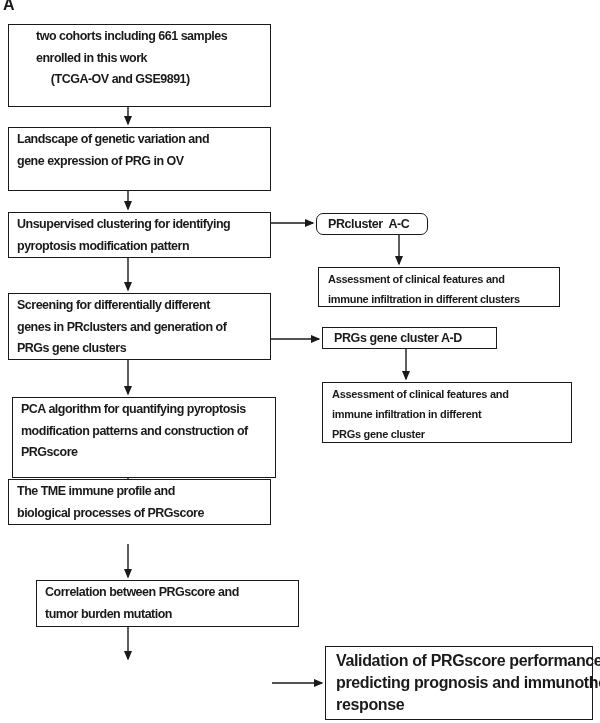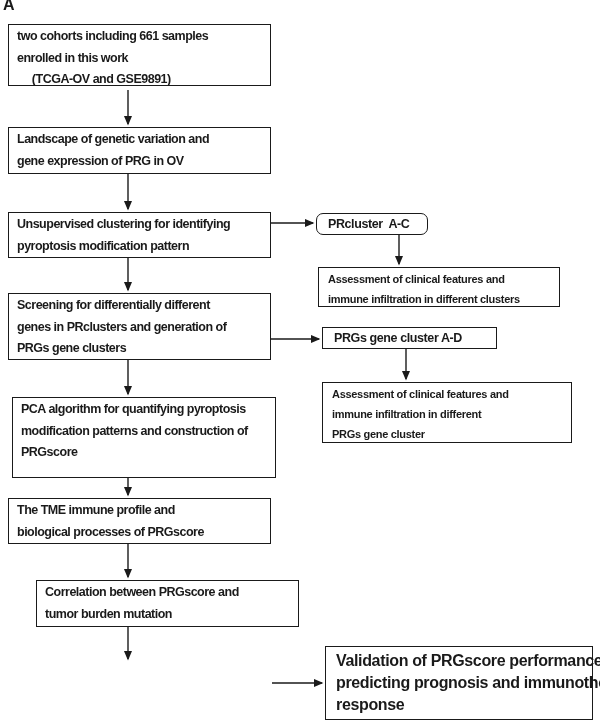--- a/index.html
+++ b/index.html
@@ -94,27 +94,27 @@
     <line x1="128" y1="627" x2="128" y2="659" marker-end="url(#arrow)"></line>
 
     <line x1="271" y1="223" x2="313" y2="223" marker-end="url(#arrow)"></line>
     <line x1="269" y1="339" x2="319" y2="339" marker-end="url(#arrow)"></line>
     <line x1="272" y1="683" x2="322" y2="683" marker-end="url(#arrow)"></line>
 
     <line x1="399" y1="235" x2="399" y2="264" marker-end="url(#arrow)"></line>
     <line x1="406" y1="349" x2="406" y2="379" marker-end="url(#arrow)"></line>
   </svg>
 
-  <div class="box main" style="left:8px; top:24px; width:263px; height:62px;">
+  <div class="box main" style="left:8px; top:24px; width:263px; height:83px;padding-left:19px;">
     <div class="box-text">two cohorts including 661 samples
 enrolled in this work
      (TCGA-OV and GSE9891)</div>
   </div>
 
-  <div class="box main" style="left:8px; top:127px; width:263px; height:47px;">
+  <div class="box main" style="left:8px; top:127px; width:263px; height:64px;">
     <div class="box-text">Landscape of genetic variation and
 gene expression of PRG in OV</div>
   </div>
 
   <div class="box main" style="left:8px; top:212px; width:263px; height:46px;">
     <div class="box-text">Unsupervised clustering for identifying
 pyroptosis modification pattern</div>
   </div>
 
   <div class="box main" style="left:8px; top:293px; width:263px; height:67px;">
@@ -122,21 +122,21 @@
 genes in PRclusters and generation of
 PRGs gene clusters</div>
   </div>
 
   <div class="box main" style="left:12px; top:397px; width:264px; height:81px;">
     <div class="box-text">PCA algorithm for quantifying pyroptosis
 modification patterns and construction of
 PRGscore</div>
   </div>
 
-  <div class="box main" style="left:8px; top:498px; width:263px; height:46px;">
+  <div class="box main" style="left:8px; top:479px; width:263px; height:46px;">
     <div class="box-text">The TME immune profile and
 biological processes of PRGscore</div>
   </div>
 
   <div class="box main" style="left:8px; top:580px; width:263px; height:47px;margin-left:28px;">
     <div class="box-text">Correlation between PRGscore and
 tumor burden mutation</div>
   </div>
 
 

